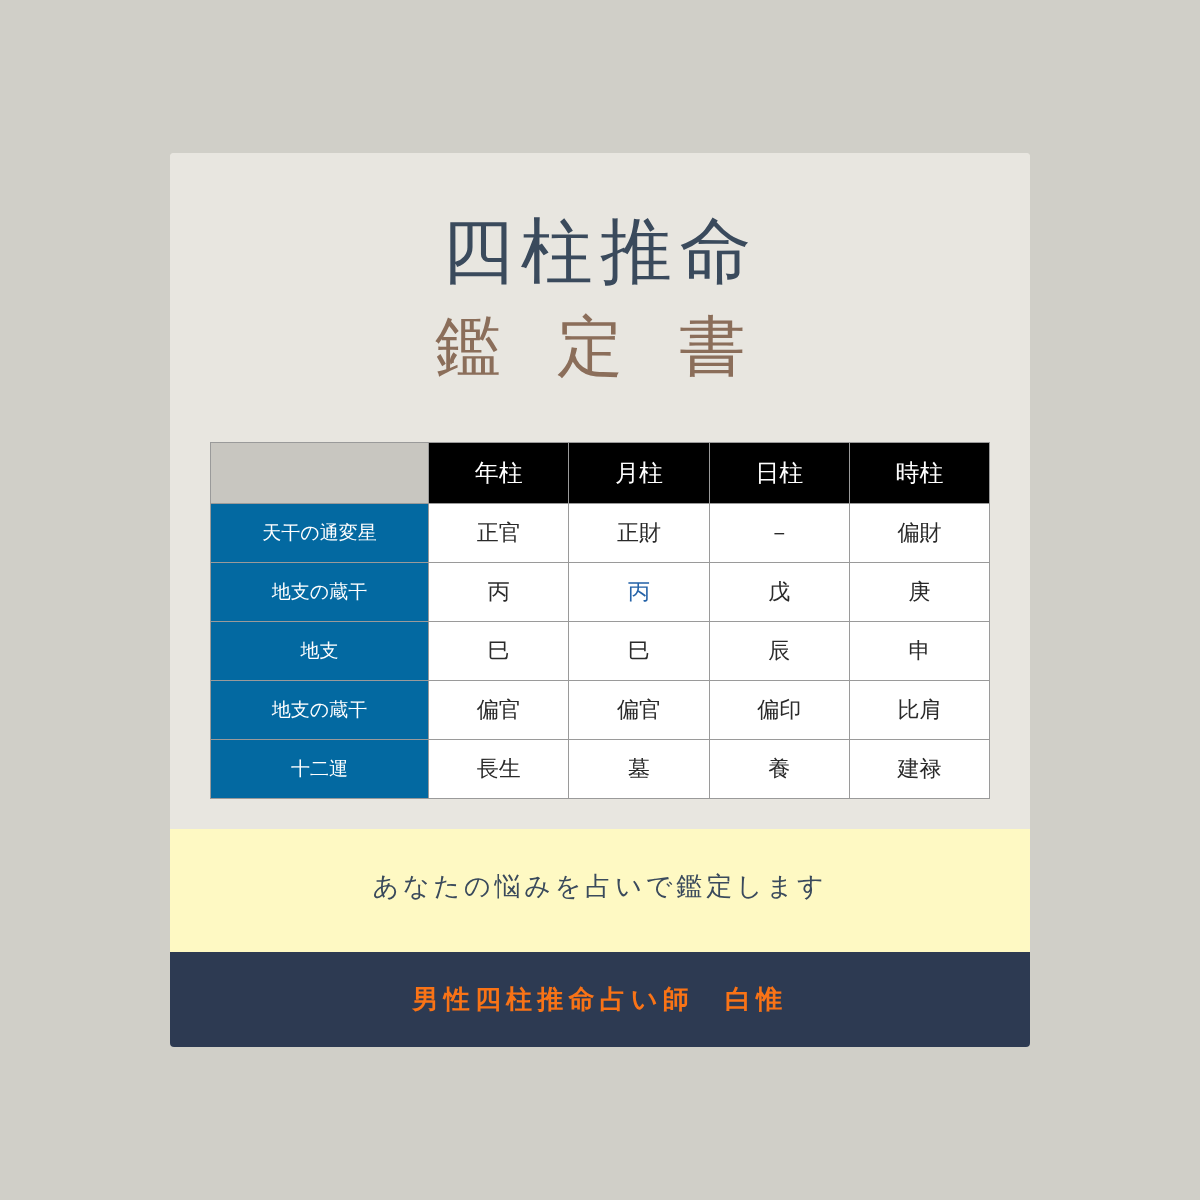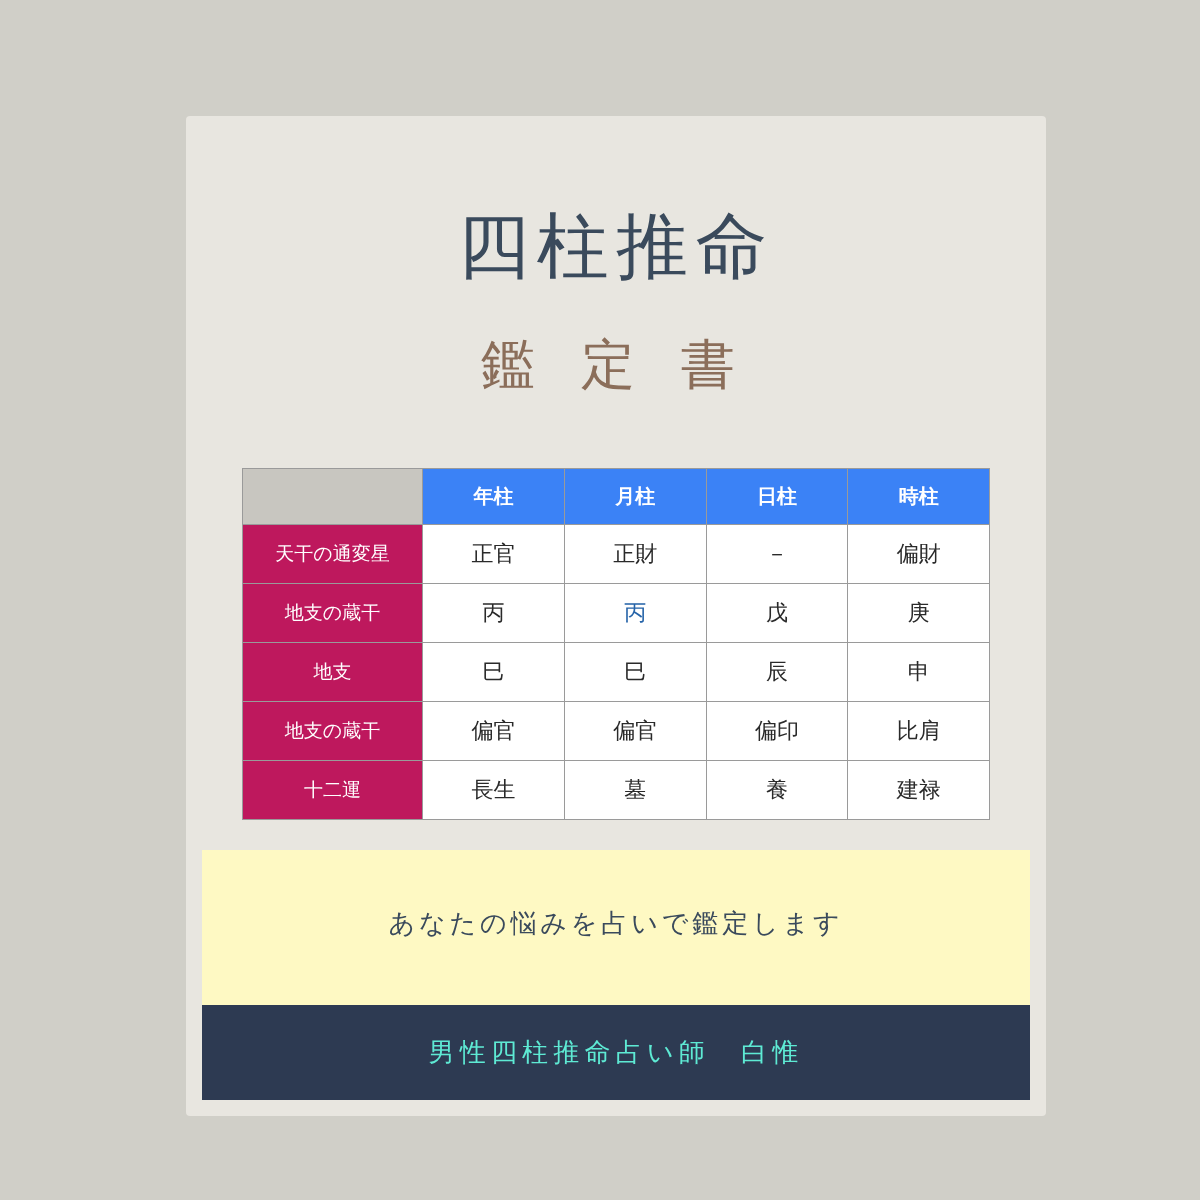--- a/index.html
+++ b/index.html
@@ -1,17 +1,17 @@
 <!DOCTYPE html>
 <html><head>
   <meta charset="utf-8">
   <style>
     * {
       margin: 0;
-      padding: 16px;
+      padding: 0;
       box-sizing: border-box;
     }
 
     body {
       width: 1200px;
       height: 1200px;
       background: #d0cfc8;
       display: flex;
       align-items: center;
       justify-content: center;
@@ -37,21 +37,21 @@
 
     .title-main {
       font-size: 72px;
       color: #3a4a5c;
       letter-spacing: 0.1em;
       font-weight: normal;
       line-height: 1.1;
     }
 
     .title-sub {
-      font-size: 54px;
+      font-size: 66px;
       color: #8b6e5a;
       letter-spacing: 0.3em;
       font-weight: normal;
       margin-top: 10px;
     }
 
     .table-section {
       background: #e8e6e0;
       padding: 10px 40px 30px 40px;
     }
@@ -62,32 +62,32 @@
       font-size: 22px;
     }
 
     .chart-table th, .chart-table td {
       border: 1px solid #9a9a9a;
       text-align: center;
       padding: 14px 10px;
     }
 
     .col-header {
-      background: #3b82f6;
+      background: #000000;
       color: #ffffff;
-      font-weight: bold;
-      font-size: 20px;
+      font-weight: normal;
+      font-size: 24px;
     }
 
     .row-header {
-      background: #be185d;
+      background: #0369a1;
       color: #ffffff;
       font-weight: normal;
       font-size: 19px;
-      width: 180px;
+      width: 218px;
     }
 
     .cell-normal {
       background: #ffffff;
       color: #2a2a2a;
     }
 
     .cell-red {
       background: #ffffff;
       color: #c0392b;
@@ -118,26 +118,26 @@
 
     .price {
       font-size: 44px;
       color: #8b6e5a;
       font-weight: bold;
       letter-spacing: 0.05em;
     }
 
     .footer {
       background: #2d3a52;
-      color: #5eead4;
+      color: #f97316;
       text-align: center;
       padding: 30px 40px;
       font-size: 26px;
       letter-spacing: 0.2em;
-      font-weight: normal;
+      font-weight: bold;
     }
   </style>
 </head>
 <body>
 
 <div class="card">
   <div class="card-top">
     <div class="title-main">四柱推命</div>
     <div class="title-sub">鑑 定 書</div>
   </div>

